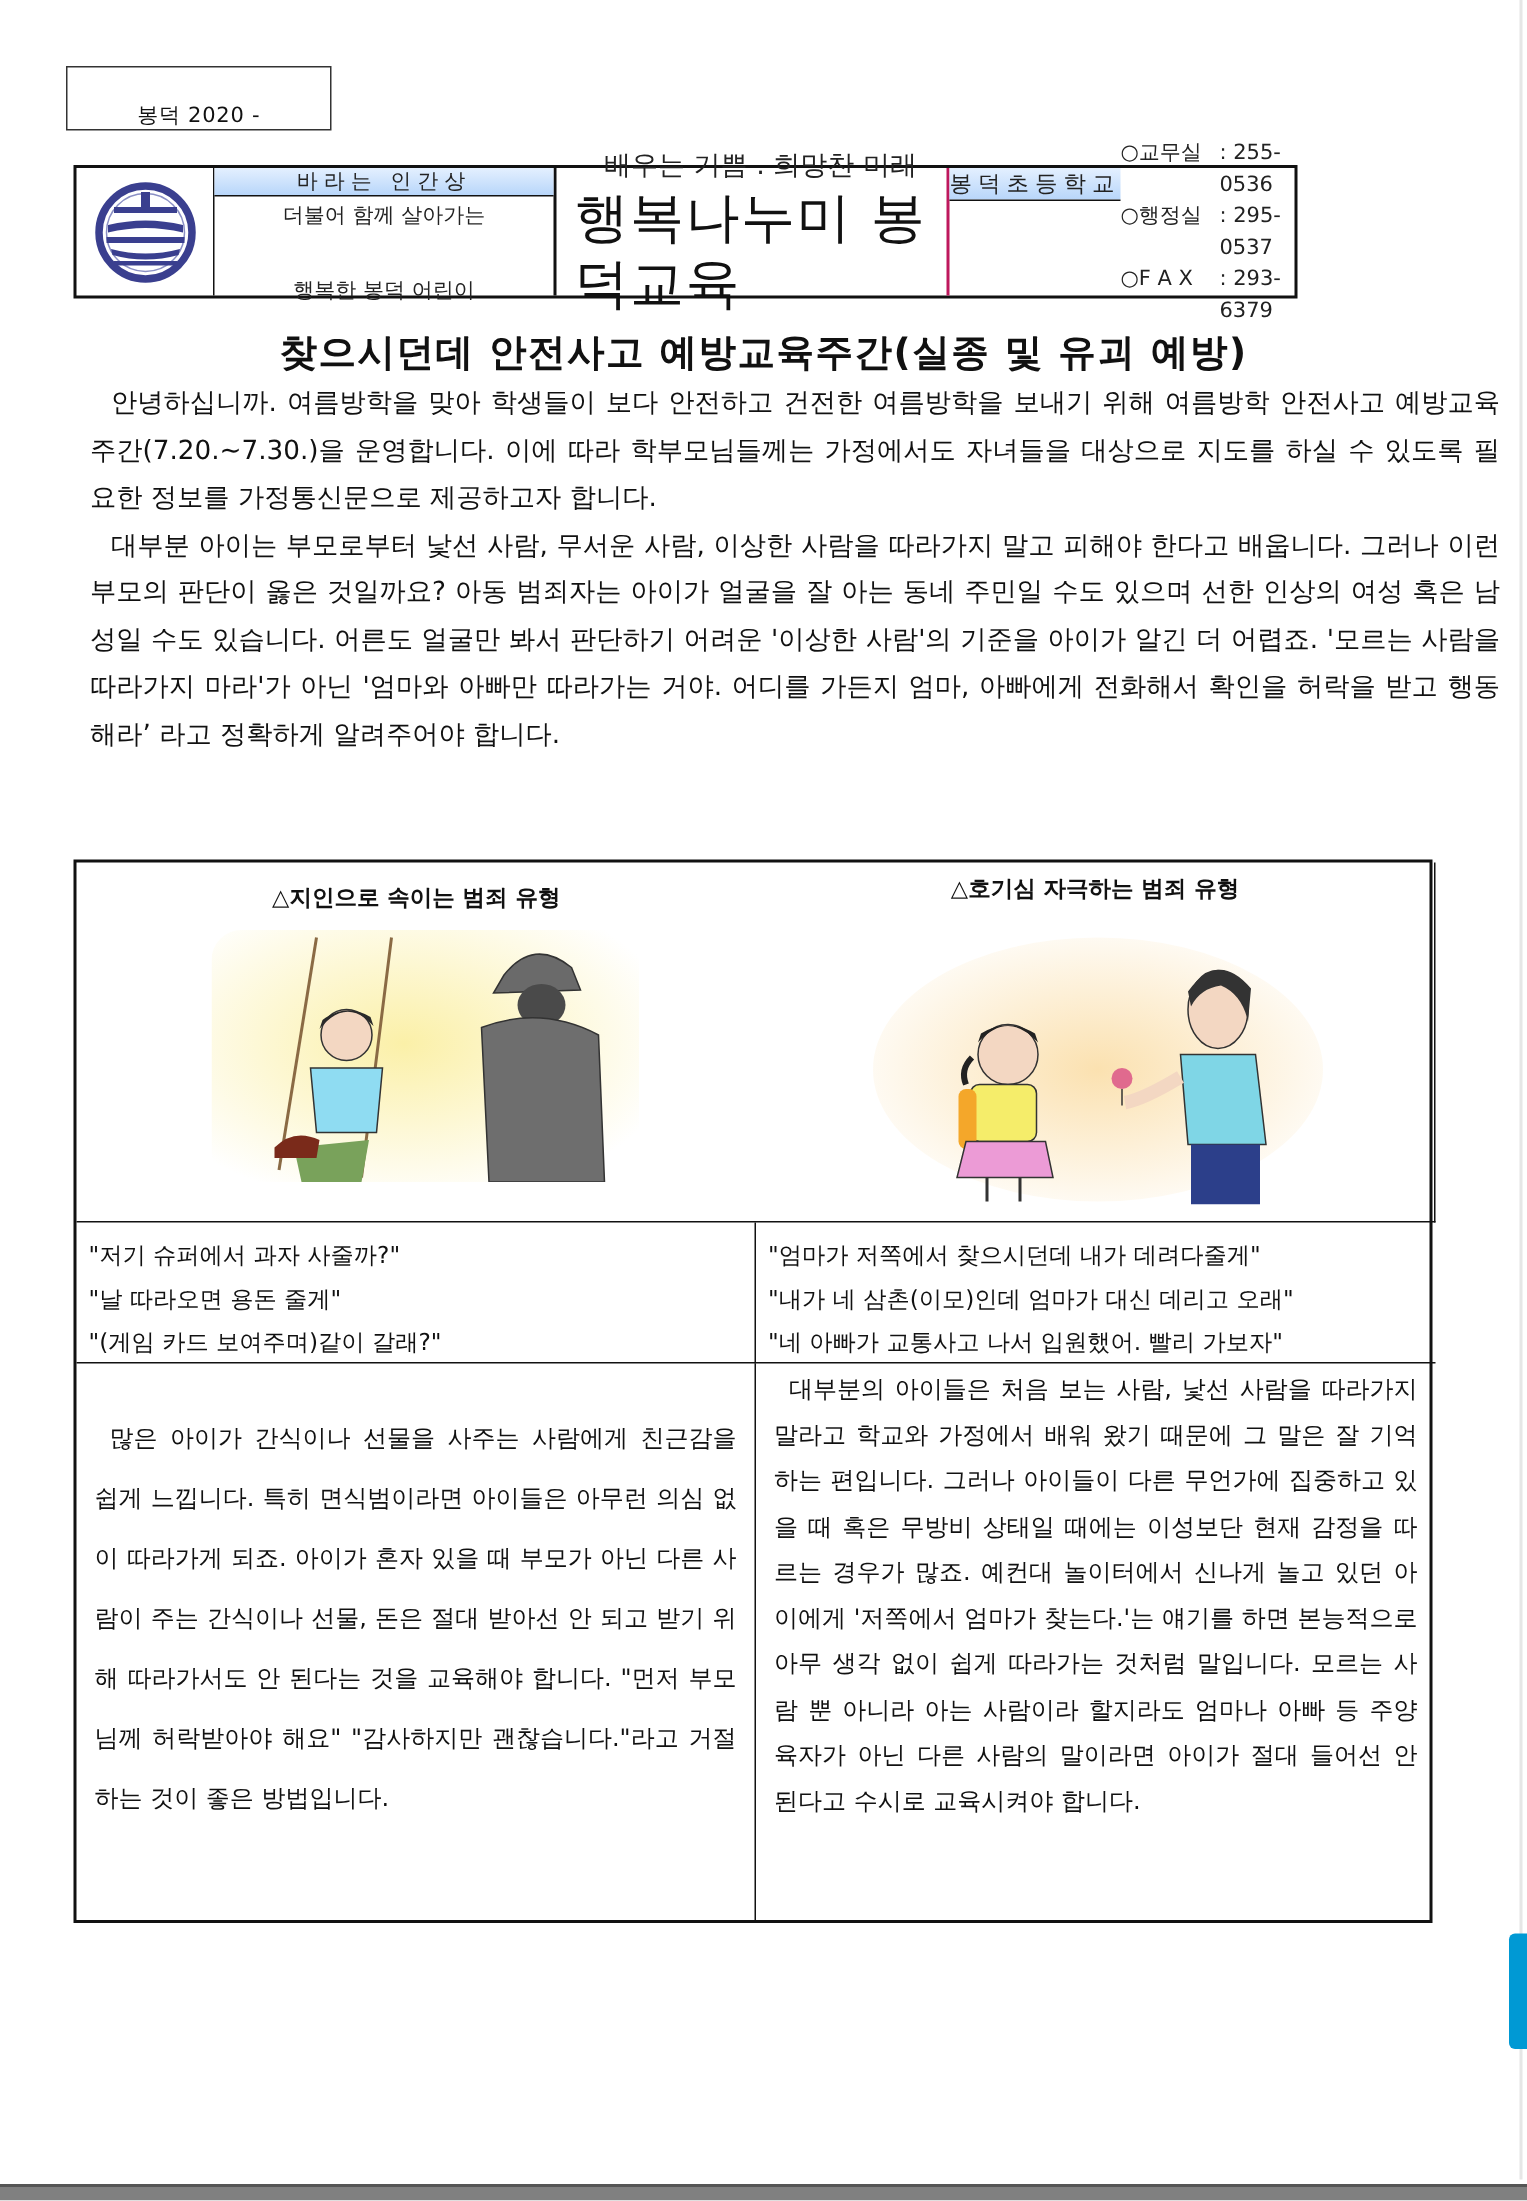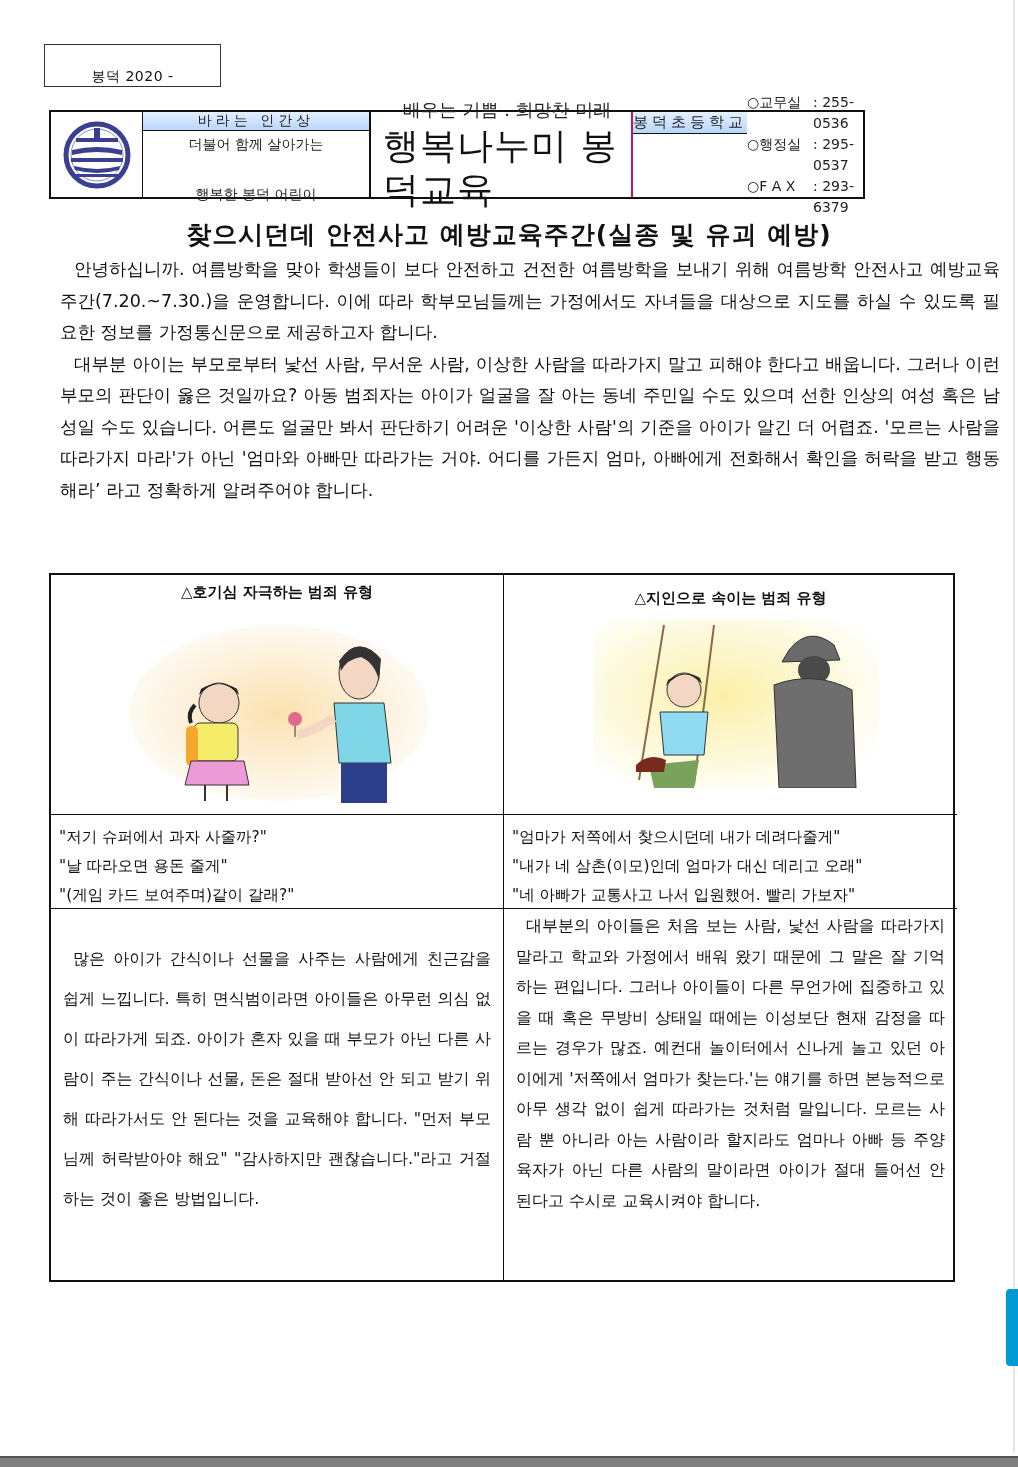--- a/index.html
+++ b/index.html
@@ -128,49 +128,20 @@
 
 <h1 class="title">찾으시던데 안전사고 예방교육주간(실종 및 유괴 예방)</h1>
 
 <div class="intro">
   <p>안녕하십니까. 여름방학을 맞아 학생들이 보다 안전하고 건전한 여름방학을 보내기 위해 여름방학 안전사고 예방교육주간(7.20.~7.30.)을 운영합니다. 이에 따라 학부모님들께는 가정에서도 자녀들을 대상으로 지도를 하실 수 있도록 필요한 정보를 가정통신문으로 제공하고자 합니다.</p>
   <p>대부분 아이는 부모로부터 낯선 사람, 무서운 사람, 이상한 사람을 따라가지 말고 피해야 한다고 배웁니다. 그러나 이런 부모의 판단이 옳은 것일까요? 아동 범죄자는 아이가 얼굴을 잘 아는 동네 주민일 수도 있으며 선한 인상의 여성 혹은 남성일 수도 있습니다. 어른도 얼굴만 봐서 판단하기 어려운 '이상한 사람'의 기준을 아이가 알긴 더 어렵죠. '모르는 사람을 따라가지 마라'가 아닌 '엄마와 아빠만 따라가는 거야. 어디를 가든지 엄마, 아빠에게 전화해서 확인을 허락을 받고 행동해라’ 라고 정확하게 알려주어야 합니다.</p>
 </div>
 
 <div class="grid">
 
-  <div class="cell">
-    <div class="cell-title">△호기심 자극하는 범죄 유형</div>
-    <svg class="illus" viewBox="0 0 300 180">
-      <defs>
-        <radialGradient id="bg1" cx="50%" cy="50%" r="60%">
-          <stop offset="0%" stop-color="#fbe1b0"></stop>
-          <stop offset="100%" stop-color="#ffffff"></stop>
-        </radialGradient>
-      </defs>
-      <ellipse cx="150" cy="90" rx="150" ry="88" fill="url(#bg1)"></ellipse>
-
-      <circle cx="90" cy="80" r="20" fill="#f3d7c2" stroke="#333" stroke-width="1"></circle>
-      <path d="M70 72 Q90 50 110 72 L108 66 Q90 55 72 66 Z" fill="#222"></path>
-      <path d="M66 82 Q58 90 62 100" stroke="#222" stroke-width="4" fill="none"></path>
-      <rect x="65" y="100" width="44" height="38" rx="6" fill="#f5ed6a" stroke="#333" stroke-width="1"></rect>
-      <rect x="57" y="103" width="12" height="40" rx="5" fill="#f4a72a"></rect>
-      <path d="M62 138 L115 138 L120 162 L56 162 Z" fill="#ec9bd6" stroke="#333" stroke-width="1"></path>
-      <line x1="76" y1="162" x2="76" y2="178" stroke="#333" stroke-width="2"></line>
-      <line x1="98" y1="162" x2="98" y2="178" stroke="#333" stroke-width="2"></line>
-
-      <ellipse cx="230" cy="50" rx="20" ry="26" fill="#f3d7c2" stroke="#333" stroke-width="1"></ellipse>
-      <path d="M210 38 Q230 10 252 36 L250 58 Q246 40 232 34 Q218 36 212 48 Z" fill="#333"></path>
-      <path d="M205 80 L255 80 L262 140 L210 140 Z" fill="#7fd6e6" stroke="#333" stroke-width="1"></path>
-      <rect x="212" y="140" width="46" height="40" fill="#2c3f8a"></rect>
-      <path d="M205 95 Q180 110 168 112" stroke="#f3d7c2" stroke-width="9" fill="none"></path>
-      <circle cx="166" cy="96" r="7" fill="#e06a8e"></circle>
-      <line x1="166" y1="103" x2="166" y2="114" stroke="#333" stroke-width="1"></line>
-    </svg>
-  </div>
   <div class="cell r">
     <div class="cell-title">△지인으로 속이는 범죄 유형</div>
     <svg class="illus" viewBox="0 0 285 168">
       <defs>
         <radialGradient id="bg2" cx="45%" cy="45%" r="65%">
           <stop offset="0%" stop-color="#fbf0a8"></stop>
           <stop offset="100%" stop-color="#ffffff"></stop>
         </radialGradient>
       </defs>
       <rect x="0" y="0" width="285" height="168" rx="20" fill="url(#bg2)"></rect>
@@ -180,20 +151,49 @@
       <path d="M72 66 Q90 44 108 64 L106 58 Q90 48 74 60 Z" fill="#2a2a2a"></path>
       <path d="M66 92 L114 92 L110 135 L70 135 Z" fill="#8fdcf2" stroke="#333" stroke-width="1"></path>
       <path d="M55 145 L105 140 L100 168 L60 168 Z" fill="#79a25b"></path>
       <path d="M42 145 Q55 132 72 140 L70 152 L42 152 Z" fill="#7a2a1a"></path>
 
       <path d="M195 30 Q215 5 240 25 L246 40 L188 42 Z" fill="#6a6a6a" stroke="#333" stroke-width="1"></path>
       <ellipse cx="220" cy="50" rx="16" ry="14" fill="#4a4a4a"></ellipse>
       <path d="M180 65 Q220 50 258 70 L262 168 L185 168 Z" fill="#6e6e6e" stroke="#333" stroke-width="1"></path>
     </svg>
   </div>
+  <div class="cell">
+    <div class="cell-title">△호기심 자극하는 범죄 유형</div>
+    <svg class="illus" viewBox="0 0 300 180">
+      <defs>
+        <radialGradient id="bg1" cx="50%" cy="50%" r="60%">
+          <stop offset="0%" stop-color="#fbe1b0"></stop>
+          <stop offset="100%" stop-color="#ffffff"></stop>
+        </radialGradient>
+      </defs>
+      <ellipse cx="150" cy="90" rx="150" ry="88" fill="url(#bg1)"></ellipse>
+
+      <circle cx="90" cy="80" r="20" fill="#f3d7c2" stroke="#333" stroke-width="1"></circle>
+      <path d="M70 72 Q90 50 110 72 L108 66 Q90 55 72 66 Z" fill="#222"></path>
+      <path d="M66 82 Q58 90 62 100" stroke="#222" stroke-width="4" fill="none"></path>
+      <rect x="65" y="100" width="44" height="38" rx="6" fill="#f5ed6a" stroke="#333" stroke-width="1"></rect>
+      <rect x="57" y="103" width="12" height="40" rx="5" fill="#f4a72a"></rect>
+      <path d="M62 138 L115 138 L120 162 L56 162 Z" fill="#ec9bd6" stroke="#333" stroke-width="1"></path>
+      <line x1="76" y1="162" x2="76" y2="178" stroke="#333" stroke-width="2"></line>
+      <line x1="98" y1="162" x2="98" y2="178" stroke="#333" stroke-width="2"></line>
+
+      <ellipse cx="230" cy="50" rx="20" ry="26" fill="#f3d7c2" stroke="#333" stroke-width="1"></ellipse>
+      <path d="M210 38 Q230 10 252 36 L250 58 Q246 40 232 34 Q218 36 212 48 Z" fill="#333"></path>
+      <path d="M205 80 L255 80 L262 140 L210 140 Z" fill="#7fd6e6" stroke="#333" stroke-width="1"></path>
+      <rect x="212" y="140" width="46" height="40" fill="#2c3f8a"></rect>
+      <path d="M205 95 Q180 110 168 112" stroke="#f3d7c2" stroke-width="9" fill="none"></path>
+      <circle cx="166" cy="96" r="7" fill="#e06a8e"></circle>
+      <line x1="166" y1="103" x2="166" y2="114" stroke="#333" stroke-width="1"></line>
+    </svg>
+  </div>
 
   <div class="cell">
     <div class="quotes">
       <div>"저기 슈퍼에서 과자 사줄까?"</div>
       <div>"날 따라오면 용돈 줄게"</div>
       <div>"(게임 카드 보여주며)같이 갈래?"</div>
     </div>
   </div>
   <div class="cell r">
     <div class="quotes">

